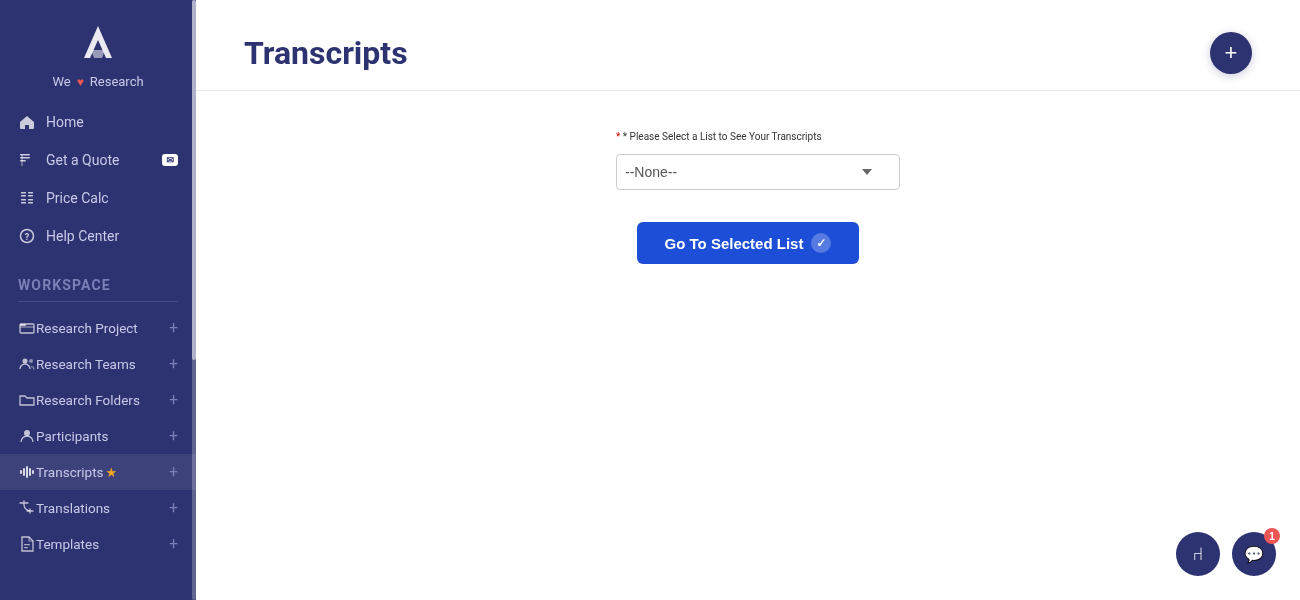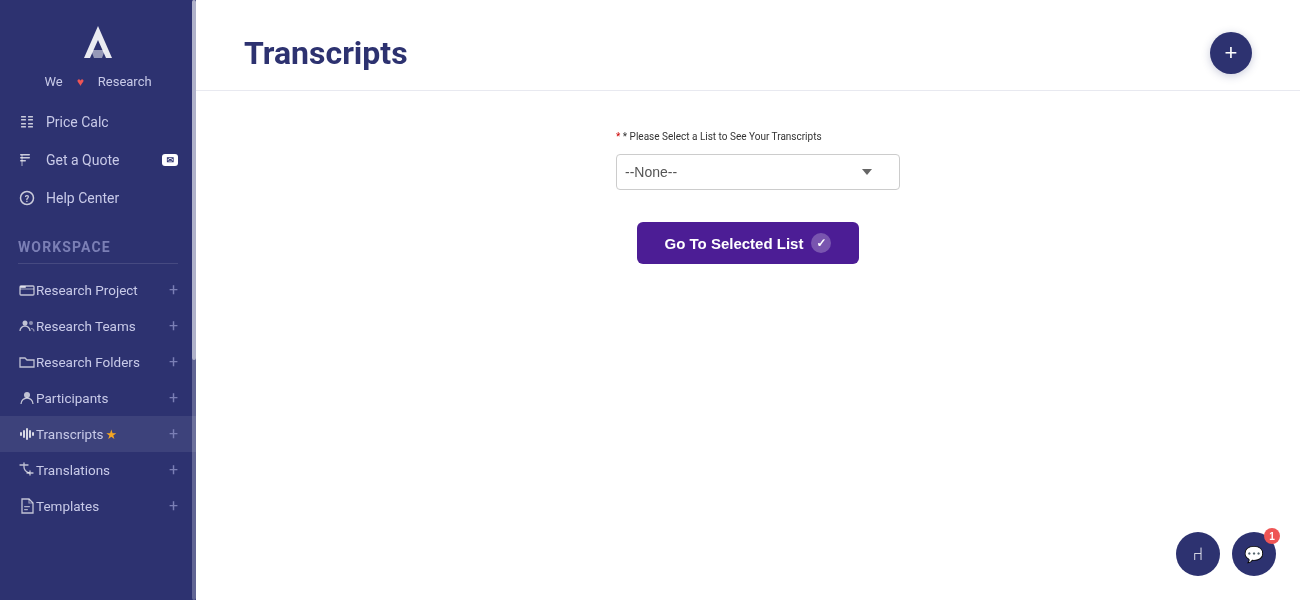--- a/index.html
+++ b/index.html
@@ -29,21 +29,21 @@
     .logo-icon {
       width: 52px; height: 52px;
       display: flex; align-items: center; justify-content: center;
     }
     .logo-icon svg { width: 44px; height: 44px; }
     .logo-text {
       font-size: 13px;
       color: #c8cae8;
       margin-top: 4px;
       text-align: center;
-      display: flex; align-items: center; gap: 14px;
+      display: flex; align-items: center; gap: 6px;
     }
     .heart-icon { color: #e55; font-size: 12px; }
 
     .sidebar-nav {
       padding: 0 0 8px;
     }
     .nav-item {
       display: flex;
       align-items: center;
       gap: 10px;
@@ -196,21 +196,21 @@
 
     .form-group {
       display: flex;
       flex-direction: column;
       align-items: flex-start;
       gap: 6px;
       margin-bottom: 32px;
     }
 
     .go-btn {
-      background: #4c1d95;
+      background: #1d4ed8;
       color: #fff;
       border: none;
       border-radius: 6px;
       padding: 11px 28px;
       font-size: 15px;
       font-weight: 600;
       cursor: pointer;
       display: flex;
       align-items: center;
       gap: 8px;
@@ -282,53 +282,61 @@
       </svg>
     </div>
     <div class="logo-text">
       <span>We</span>
       <span class="heart-icon">♥</span>
       <span>Research</span>
     </div>
   </div>
 
   <nav class="sidebar-nav">
+    <div class="nav-item">
+      <span class="nav-icon">
+        <svg width="16" height="16" viewBox="0 0 16 16" fill="none">
+          <path d="M1 8L8 2l7 6v6a1 1 0 01-1 1h-4v-4H6v4H2a1 1 0 01-1-1V8z" fill="white" opacity="0.75"></path>
+        </svg>
+      </span>
+      <span>Home</span>
+    </div>
+
+    <div class="nav-item">
+      <span class="nav-icon">
+        <svg width="16" height="16" viewBox="0 0 16 16" fill="none">
+          <rect x="1" y="2" width="10" height="1.5" rx="0.75" fill="white" opacity="0.75"></rect>
+          <rect x="1" y="5" width="10" height="1.5" rx="0.75" fill="white" opacity="0.75"></rect>
+          <rect x="1" y="8" width="6" height="1.5" rx="0.75" fill="white" opacity="0.75"></rect>
+          <line x1="3" y1="3" x2="3" y2="14" stroke="white" stroke-width="1.5" opacity="0.4"></line>
+        </svg>
+      </span>
+      <span>Get a Quote</span>
+      <span style="margin-left:auto; background:#fff; color:#2d3270; font-size:9px; font-weight:700; border-radius:3px; padding:1px 4px;">✉</span>
+    </div>
 
     <div class="nav-item">
       <span class="nav-icon">
         <svg width="16" height="16" viewBox="0 0 16 16" fill="none">
           <rect x="2" y="2" width="5" height="1.5" rx="0.5" fill="white" opacity="0.75"></rect>
           <rect x="2" y="5" width="5" height="1.5" rx="0.5" fill="white" opacity="0.75"></rect>
           <rect x="9" y="2" width="5" height="1.5" rx="0.5" fill="white" opacity="0.75"></rect>
           <rect x="9" y="5" width="5" height="1.5" rx="0.5" fill="white" opacity="0.75"></rect>
           <rect x="2" y="9" width="5" height="1.5" rx="0.5" fill="white" opacity="0.75"></rect>
           <rect x="9" y="9" width="5" height="1.5" rx="0.5" fill="white" opacity="0.75"></rect>
           <rect x="2" y="12" width="5" height="1.5" rx="0.5" fill="white" opacity="0.75"></rect>
           <rect x="9" y="12" width="5" height="1.5" rx="0.5" fill="white" opacity="0.75"></rect>
         </svg>
       </span>
       <span>Price Calc</span>
     </div>
 
     <div class="nav-item">
       <span class="nav-icon">
         <svg width="16" height="16" viewBox="0 0 16 16" fill="none">
-          <rect x="1" y="2" width="10" height="1.5" rx="0.75" fill="white" opacity="0.75"></rect>
-          <rect x="1" y="5" width="10" height="1.5" rx="0.75" fill="white" opacity="0.75"></rect>
-          <rect x="1" y="8" width="6" height="1.5" rx="0.75" fill="white" opacity="0.75"></rect>
-          <line x1="3" y1="3" x2="3" y2="14" stroke="white" stroke-width="1.5" opacity="0.4"></line>
-        </svg>
-      </span>
-      <span>Get a Quote</span>
-      <span style="margin-left:auto; background:#fff; color:#2d3270; font-size:9px; font-weight:700; border-radius:3px; padding:1px 4px;">✉</span>
-    </div>
-
-    <div class="nav-item">
-      <span class="nav-icon">
-        <svg width="16" height="16" viewBox="0 0 16 16" fill="none">
           <circle cx="8" cy="8" r="6.5" stroke="white" stroke-width="1.5" opacity="0.75"></circle>
           <text x="8" y="12" text-anchor="middle" fill="white" font-size="9" font-weight="bold" opacity="0.75">?</text>
         </svg>
       </span>
       <span>Help Center</span>
     </div>
   </nav>
 
   <div class="sidebar-section-label">WORKSPACE</div>
   <hr class="workspace-divider">

